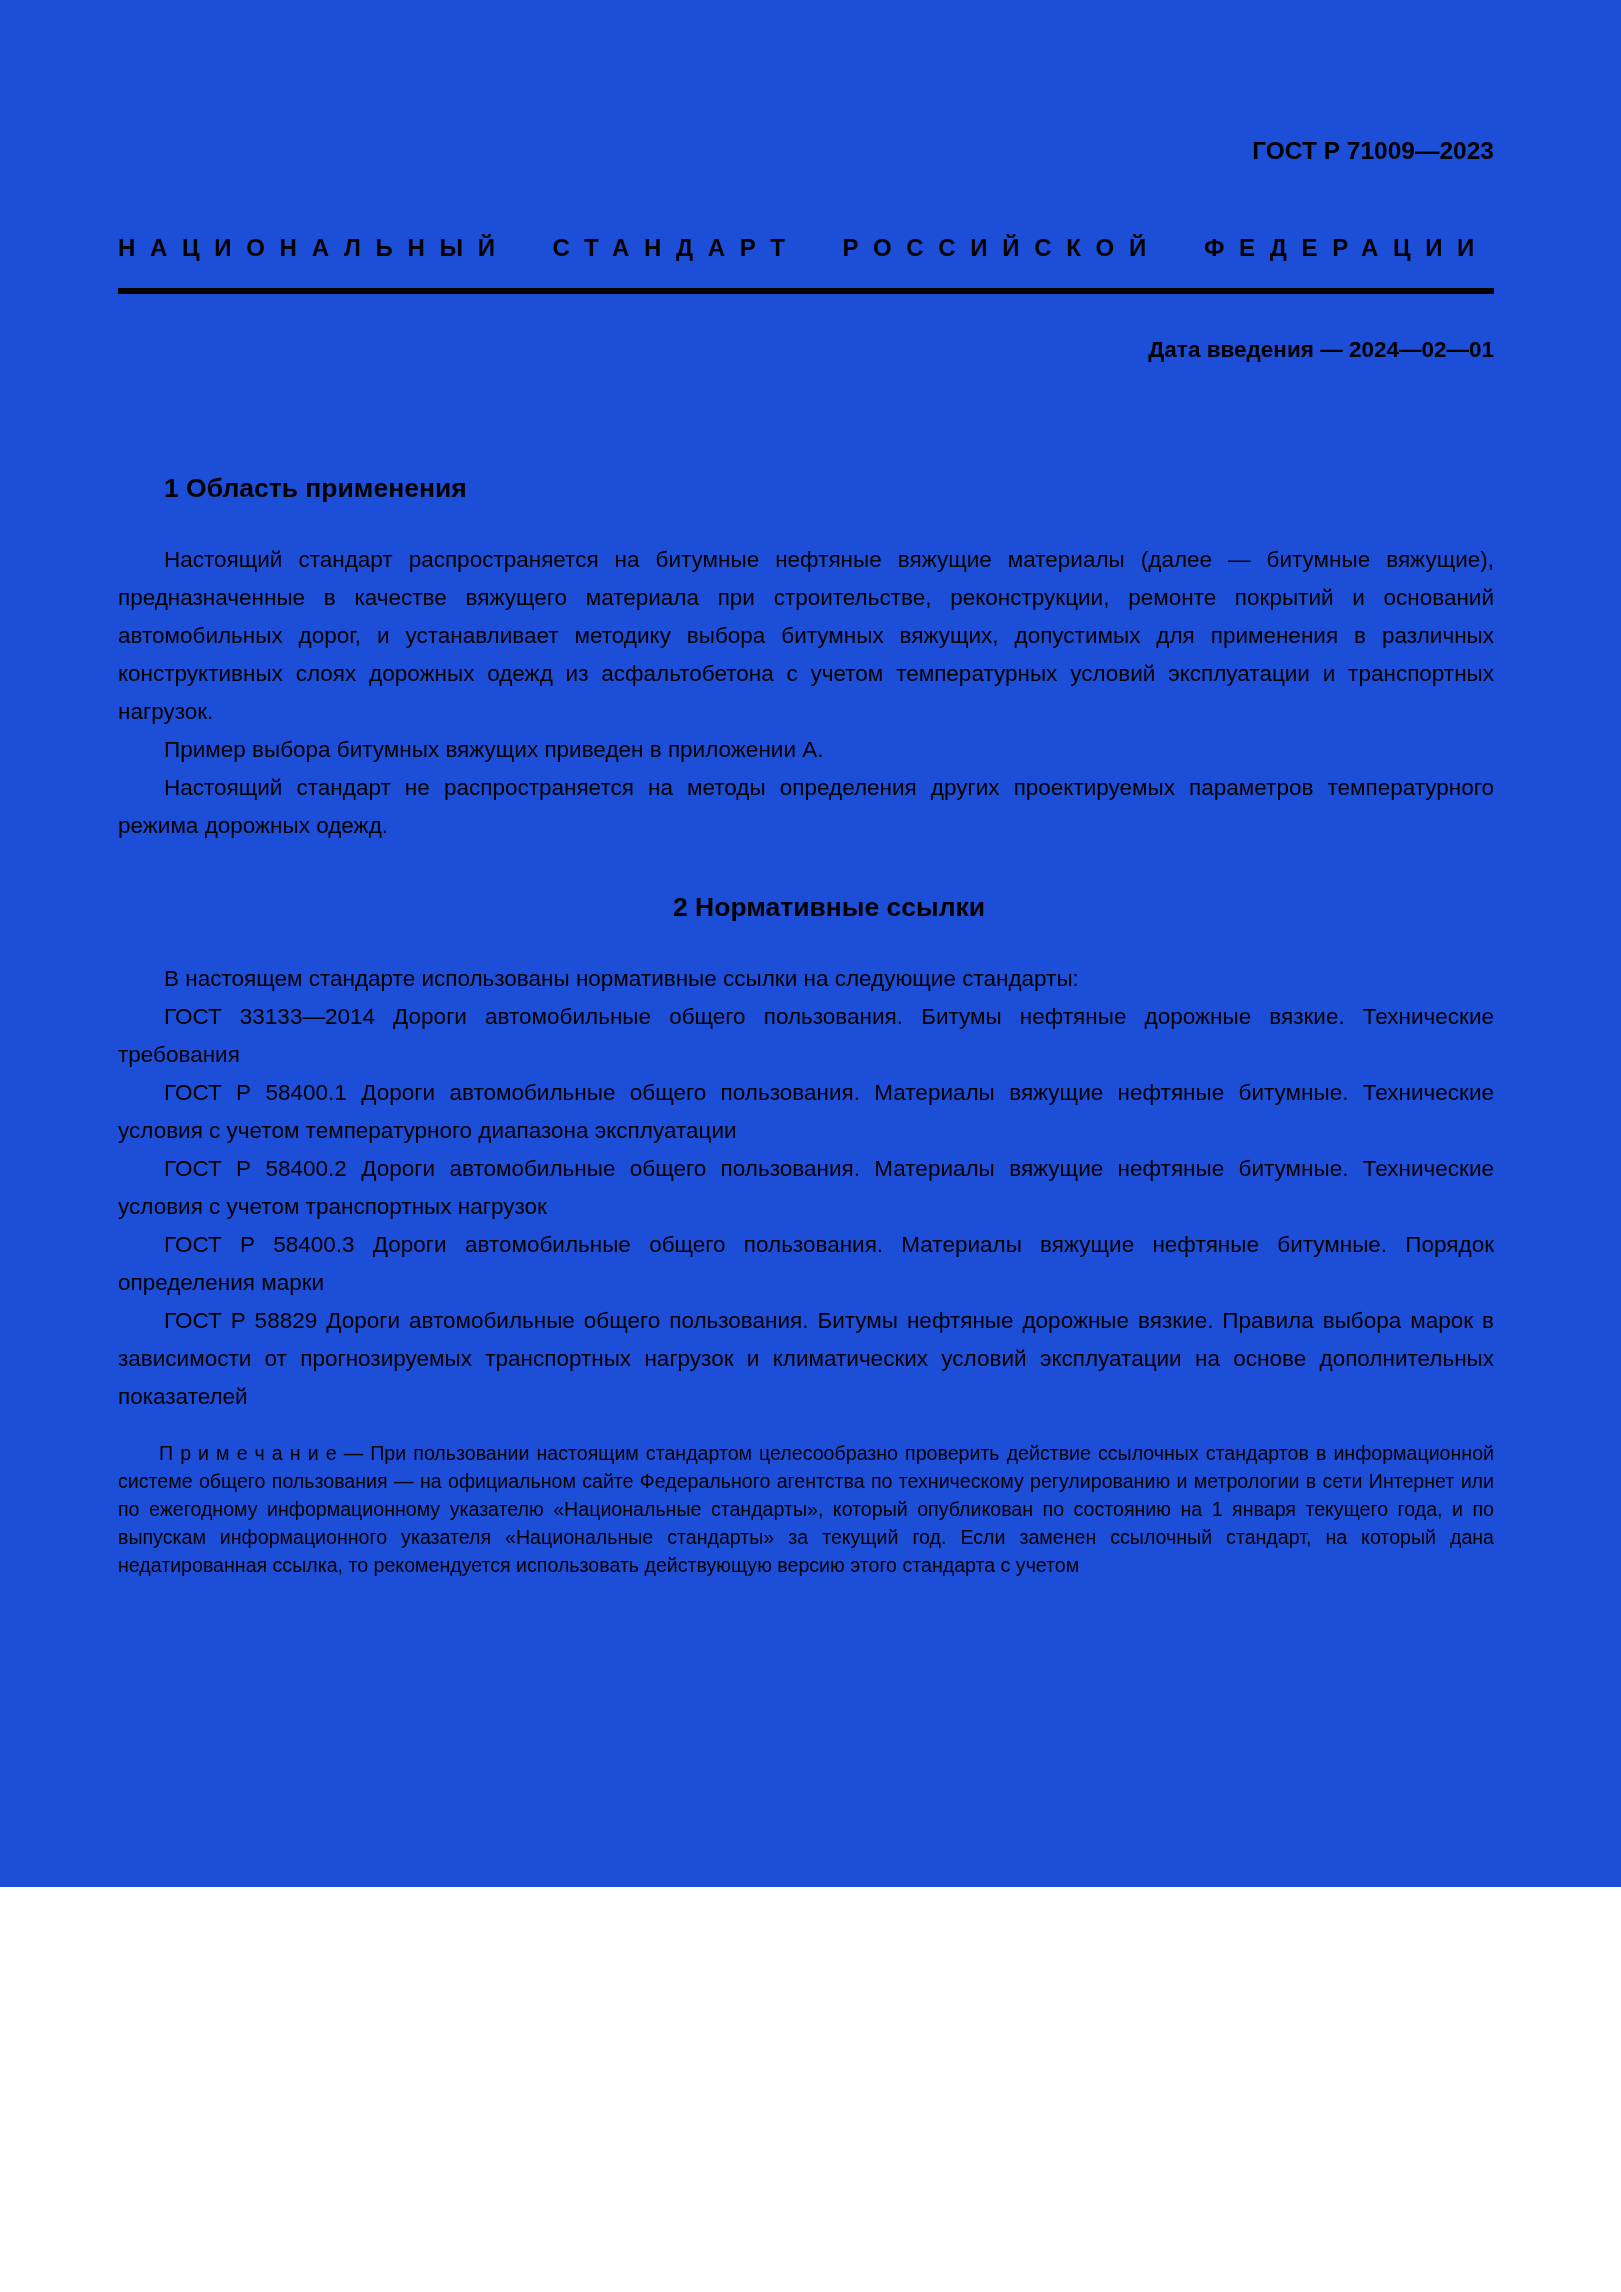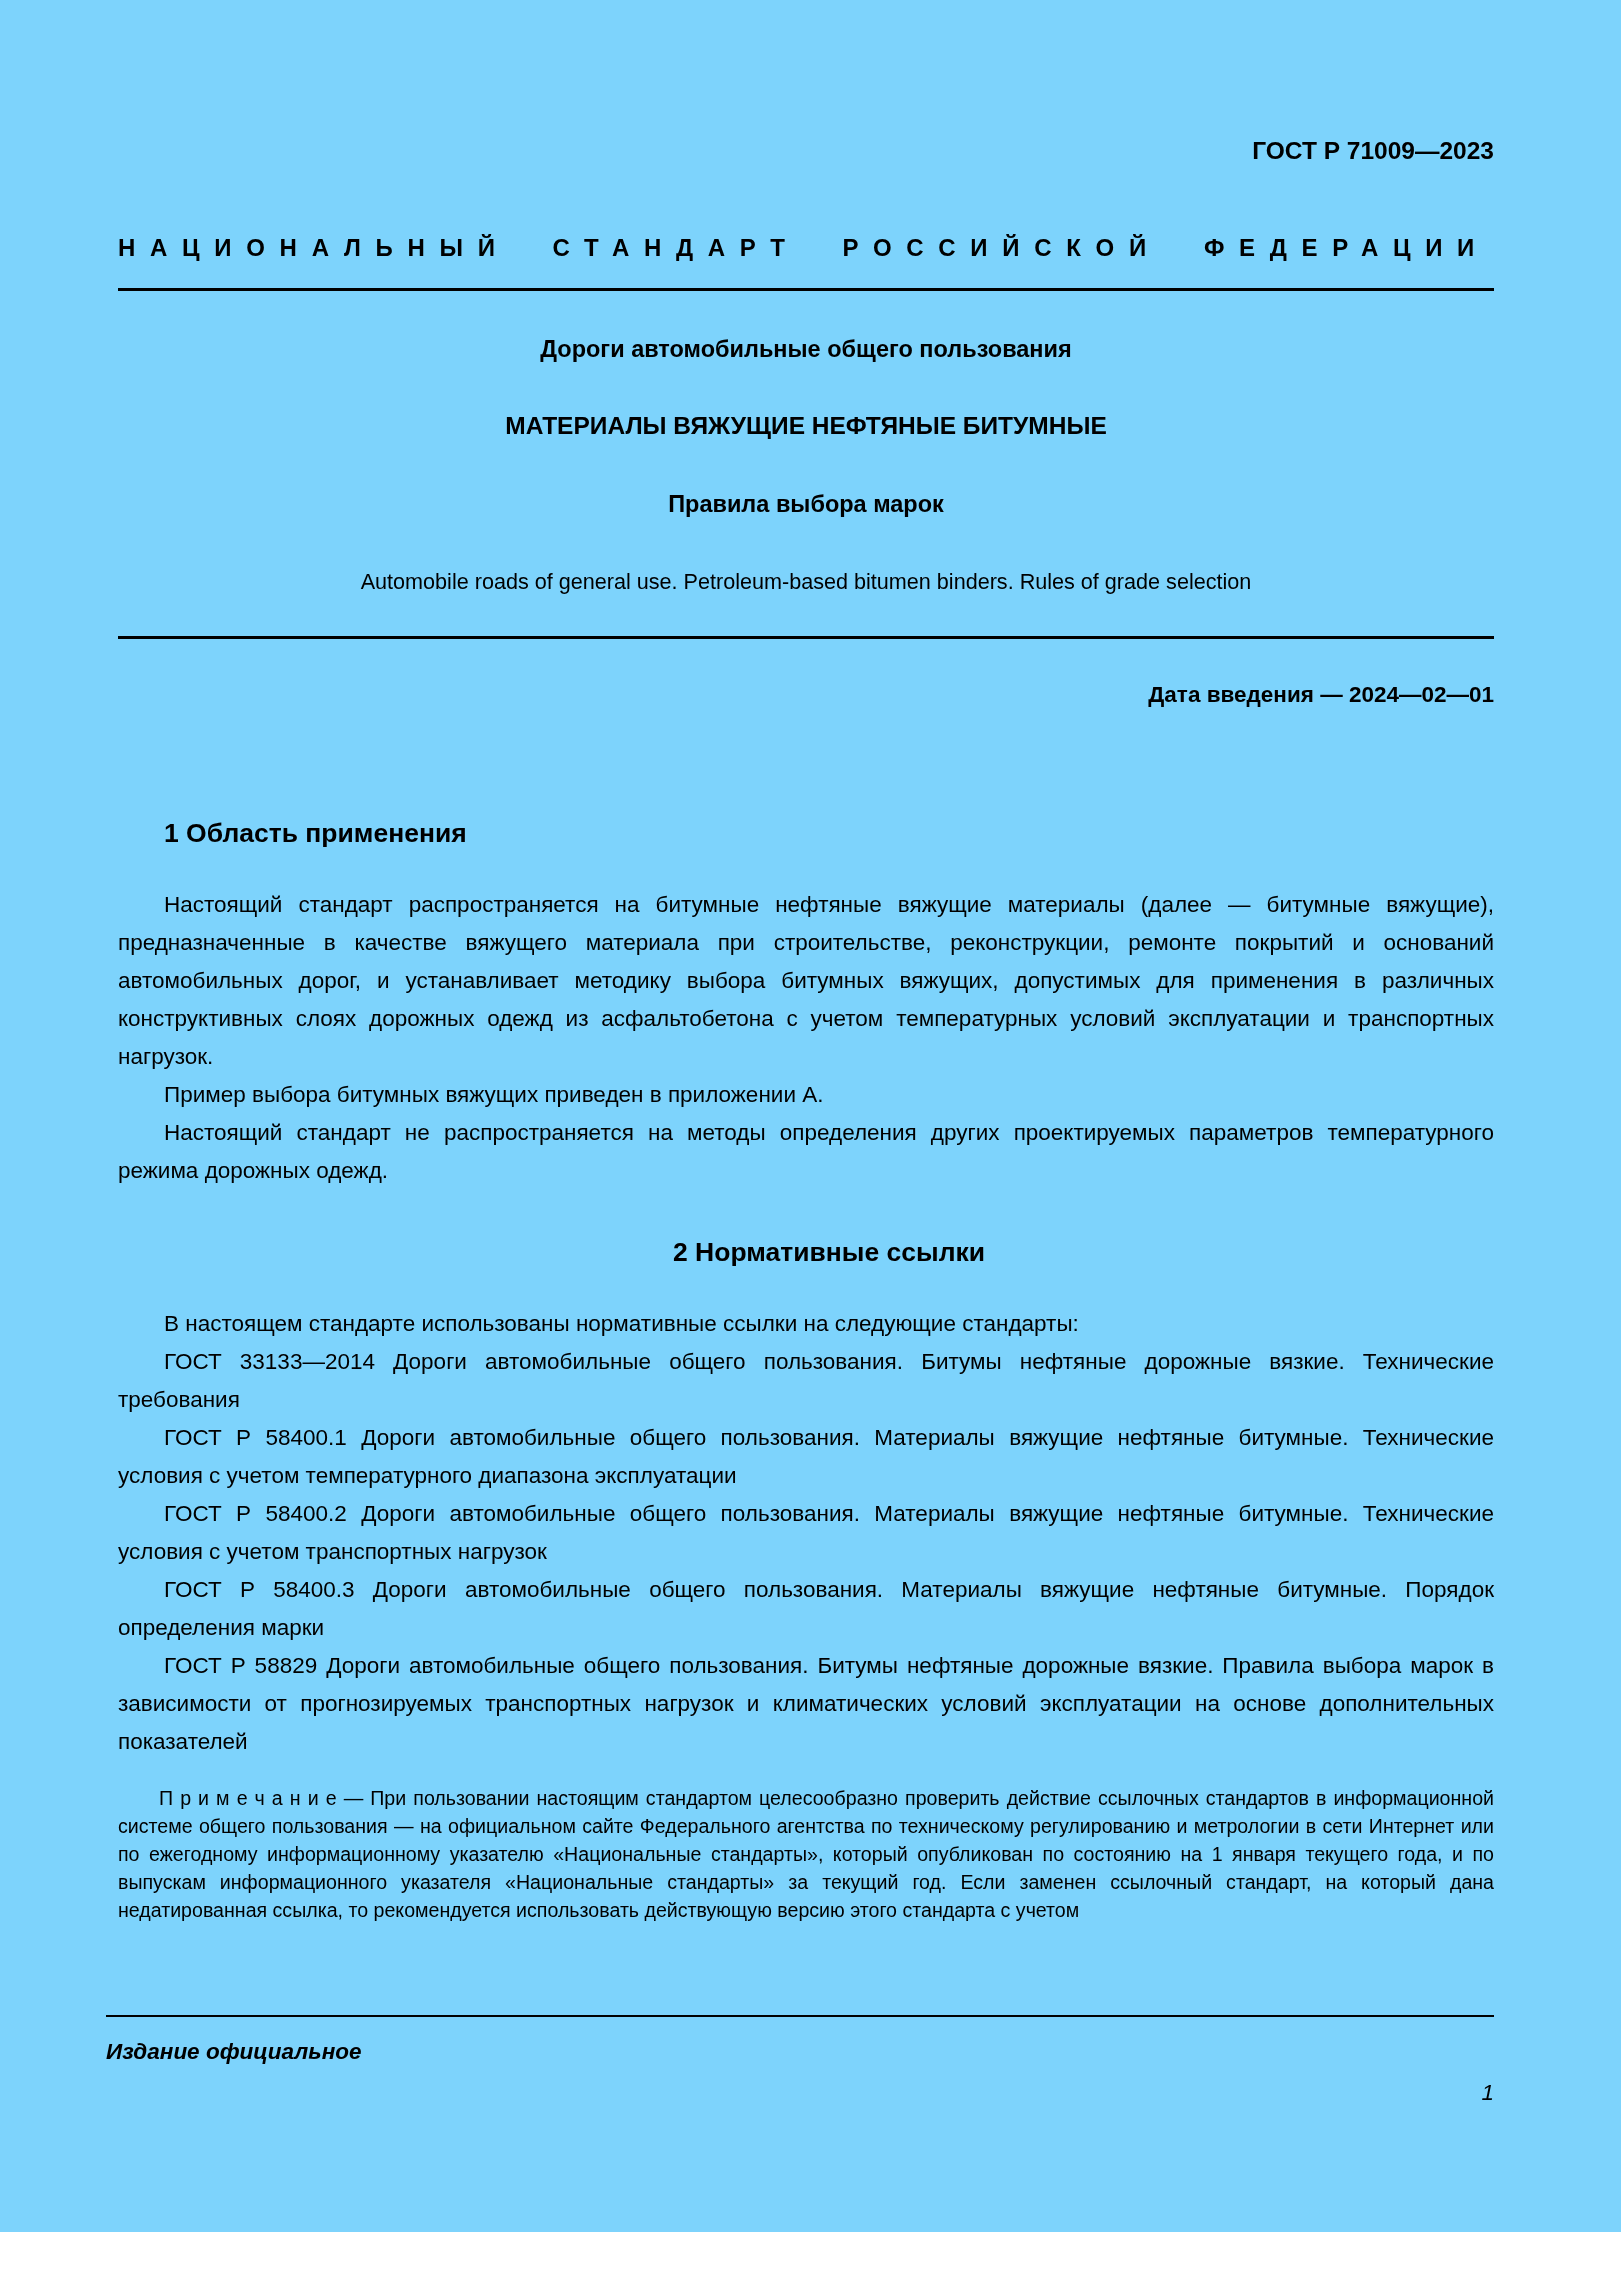--- a/index.html
+++ b/index.html
@@ -1,22 +1,22 @@
 <!DOCTYPE html>
 <html><head>
 <meta charset="utf-8">
 <style>
   * { box-sizing: border-box; }
   html, body { margin: 0; padding: 0; background: #ffffff; }
   .page {
     position: relative;
     width: 1621px;
-    height: 2232px;
+    height: 1887px;
     margin: 0 auto;
-    background: #7dd3fc;
+    background: #1d4ed8;
     color: #000000;
     font-family: "Liberation Sans", sans-serif;
     padding: 137px 127px 0 118px;
   }
   .doc-number {
     text-align: right;
     font-weight: bold;
     font-size: 24.5px;
     margin: 0 0 69px 0;
   }
@@ -107,26 +107,20 @@
 <body>
 
 <div class="page">
 
   <div class="doc-number">ГОСТ Р 71009—2023</div>
 
   <div class="standard-banner">НАЦИОНАЛЬНЫЙ СТАНДАРТ РОССИЙСКОЙ ФЕДЕРАЦИИ</div>
 
   <hr class="rule-thick">
 
-  <div class="title-block">
-    <div class="group-title">Дороги автомобильные общего пользования</div>
-    <div class="main-title">МАТЕРИАЛЫ ВЯЖУЩИЕ НЕФТЯНЫЕ БИТУМНЫЕ</div>
-    <div class="subtitle">Правила выбора марок</div>
-    <div class="title-en">Automobile roads of general use. Petroleum-based bitumen binders. Rules of grade selection</div>
-  </div>
 
   <hr class="rule-thick">
 
   <div class="effective-date">Дата введения — 2024—02—01</div>
 
   <div class="section-heading section-1-heading">1  Область применения</div>
 
   <div class="body-text">
     <p>Настоящий стандарт распространяется на битумные нефтяные вяжущие материалы (далее — битумные вяжущие), предназначенные в качестве вяжущего материала при строительстве, реконструкции, ремонте покрытий и оснований автомобильных дорог, и устанавливает методику выбора битумных вяжущих, допустимых для применения в различных конструктивных слоях дорожных одежд из асфальтобетона с учетом температурных условий эксплуатации и транспортных нагрузок.</p>
     <p>Пример выбора битумных вяжущих приведен в приложении А.</p>

